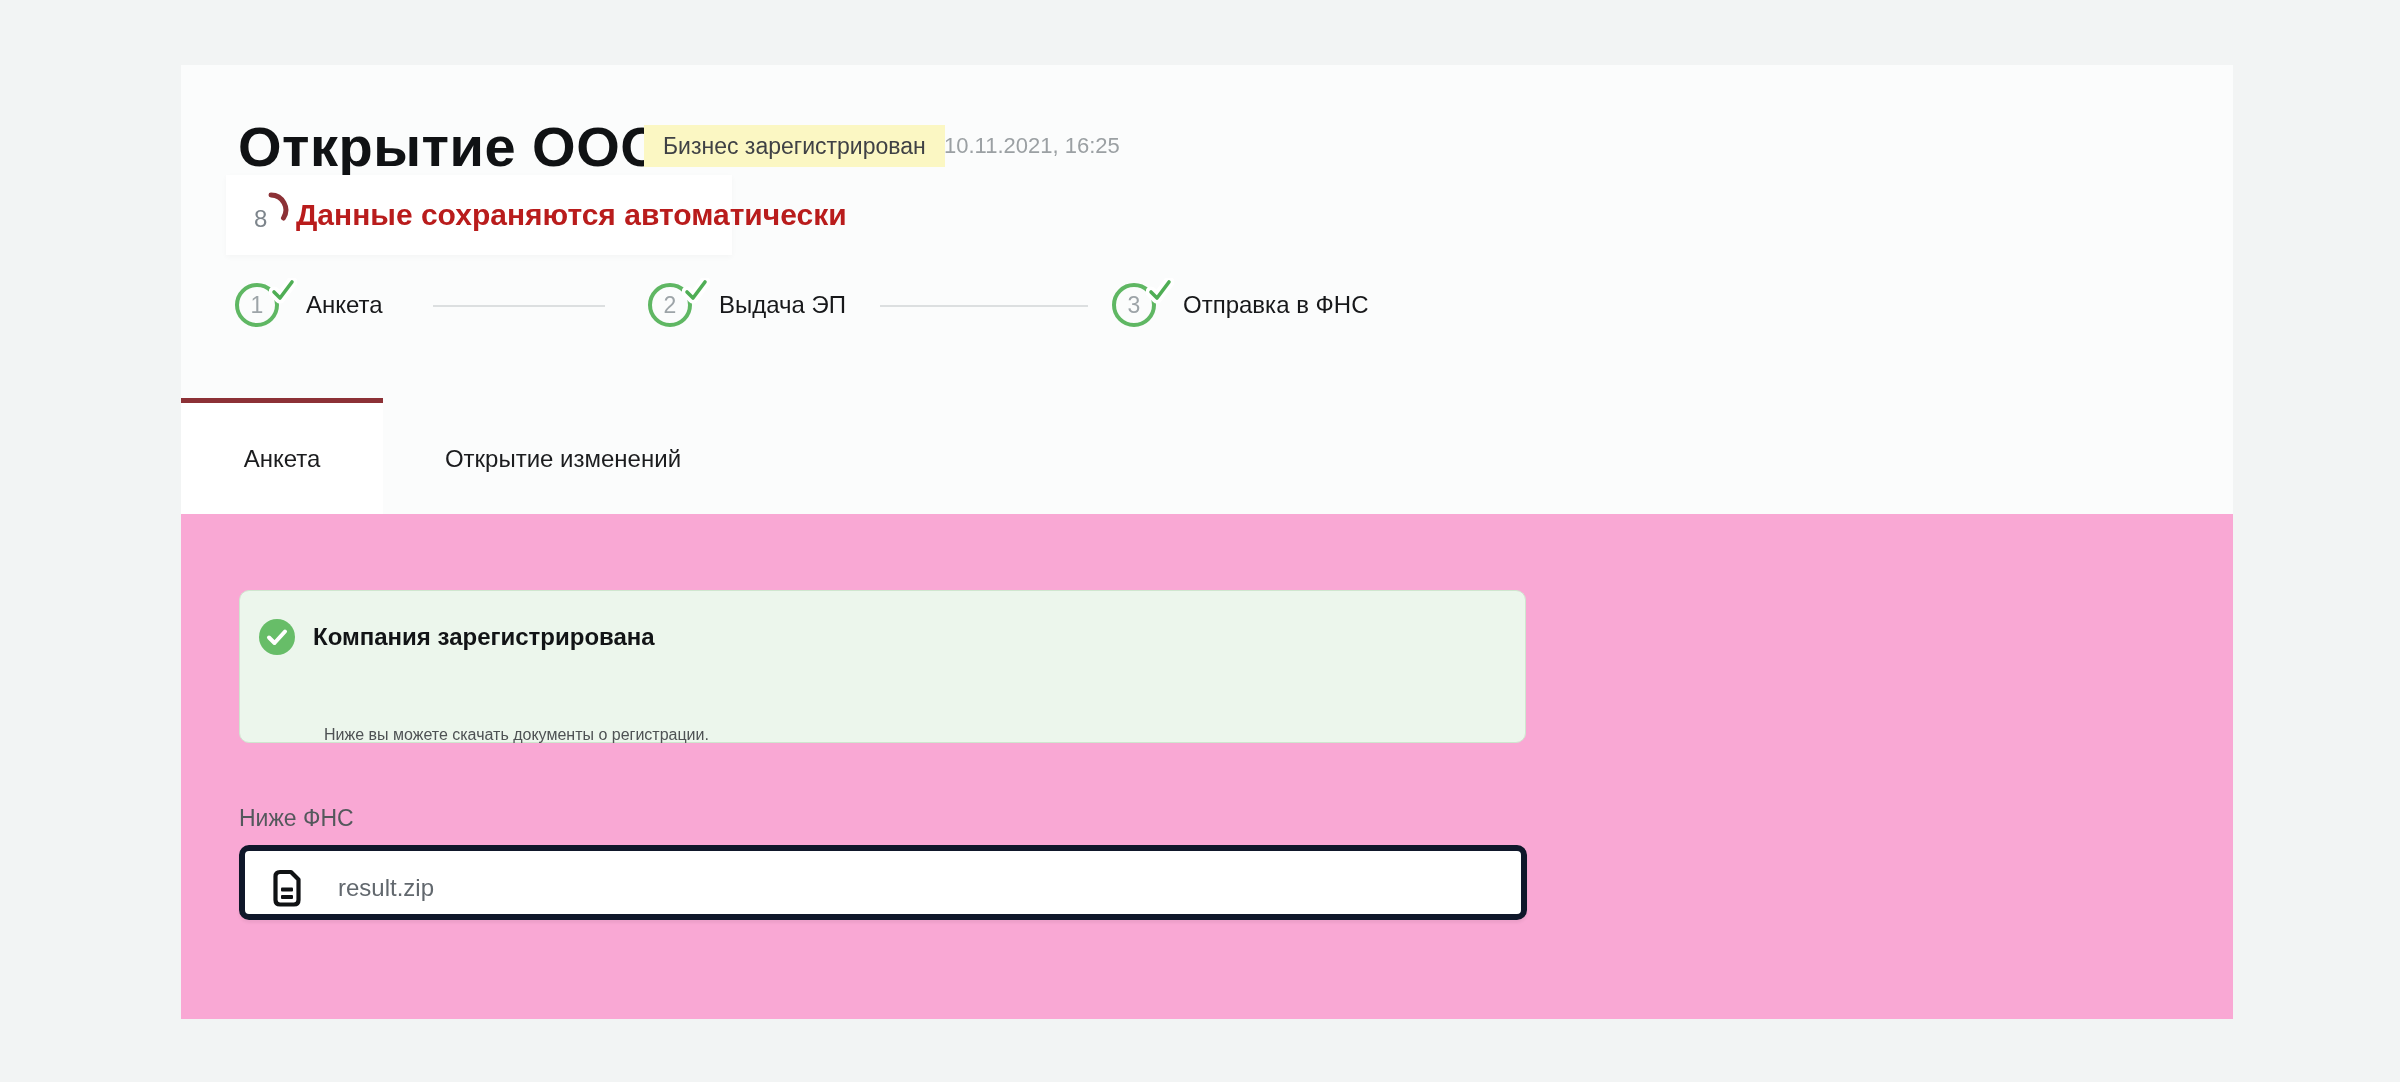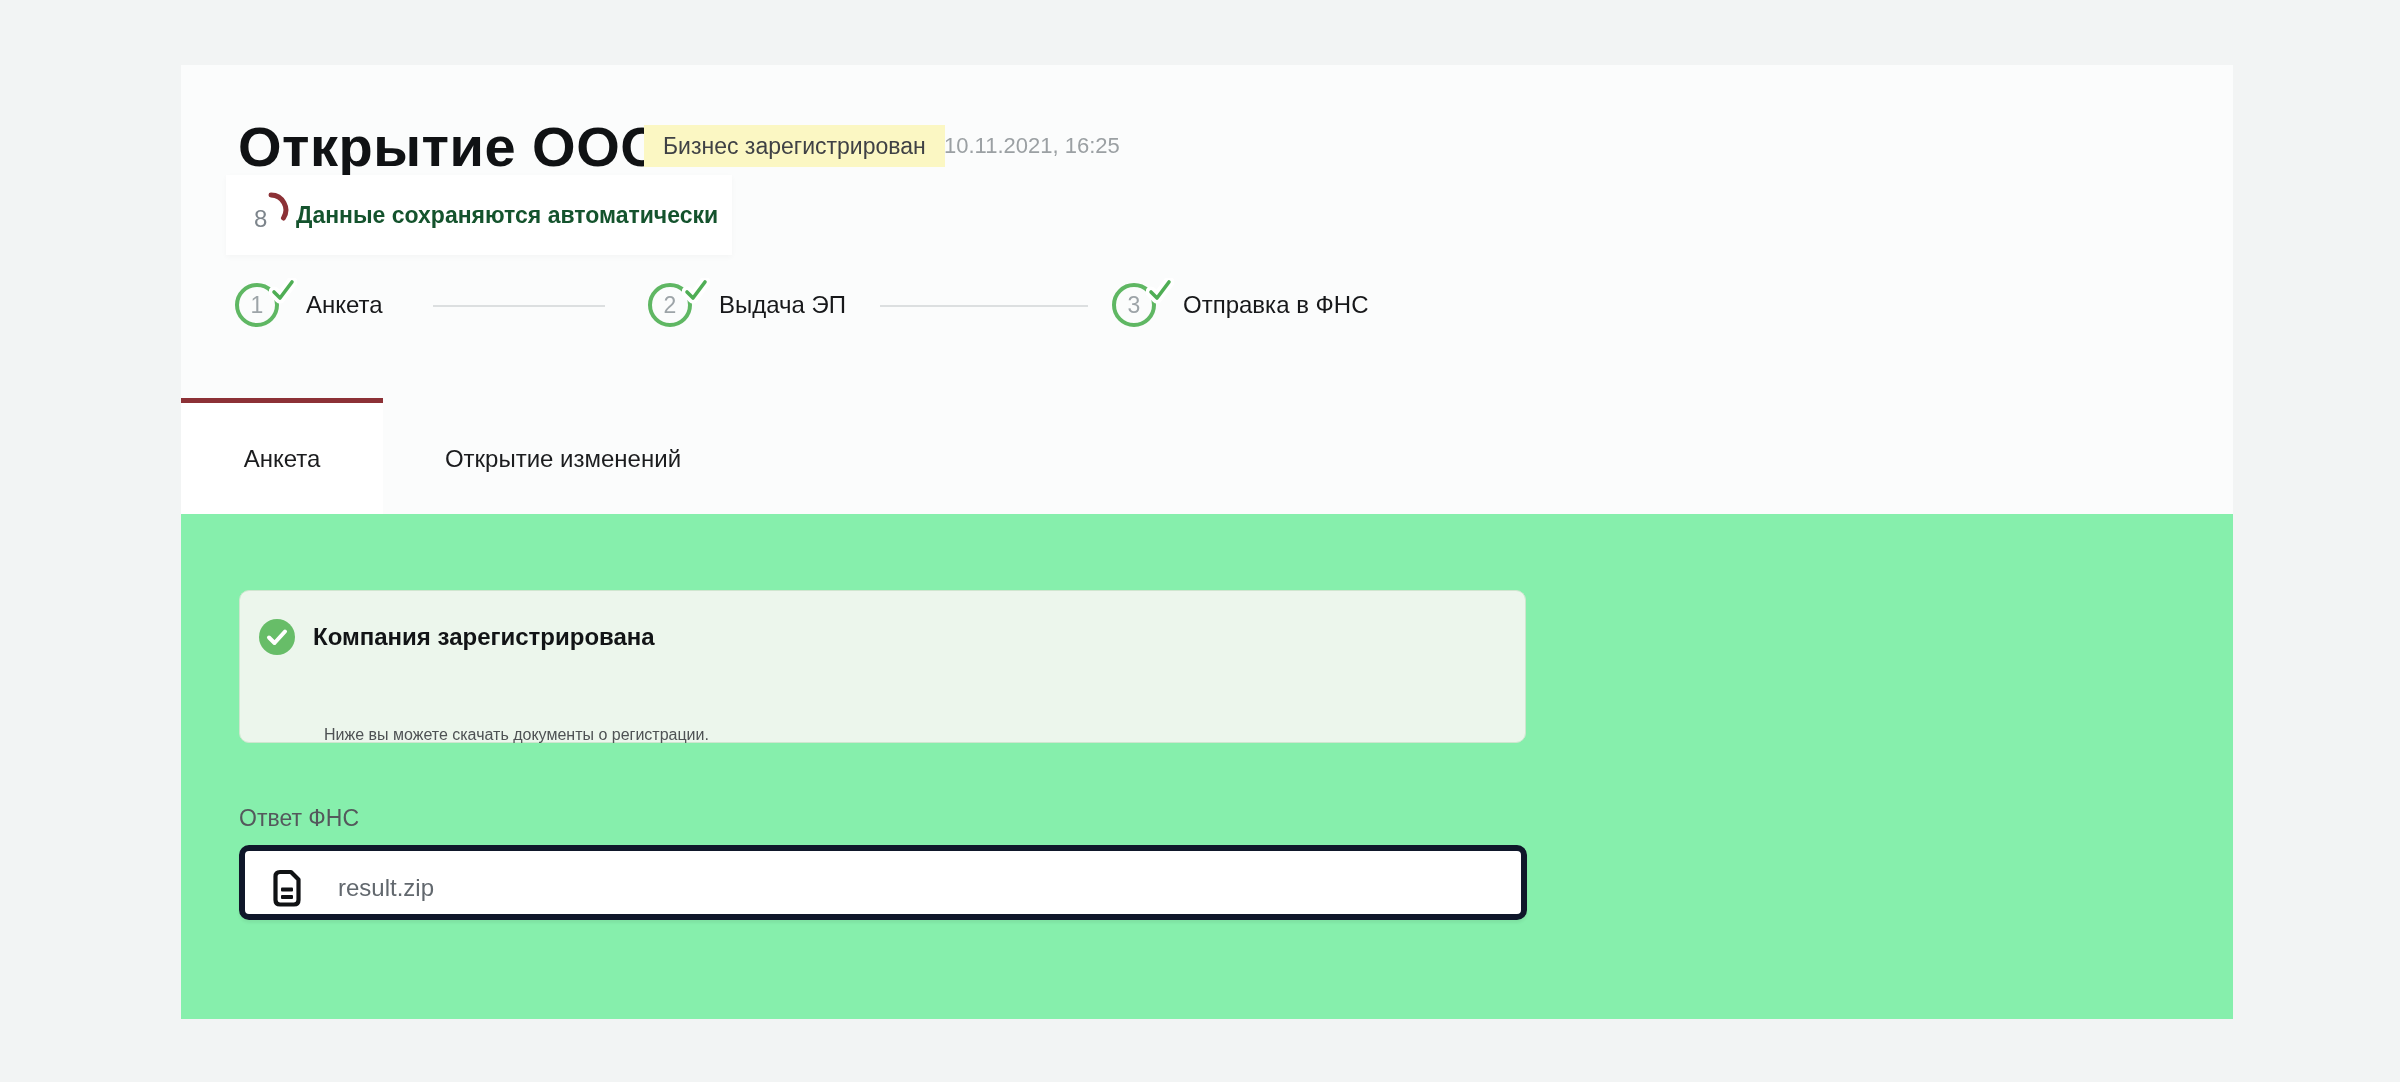--- a/index.html
+++ b/index.html
@@ -38,21 +38,21 @@
     background:#ffffff;box-shadow:0 2px 6px rgba(0,0,0,0.03);
   }
   .autosave-count{
     position:absolute;left:28px;top:32px;
     font-size:24px;color:#7d858c;line-height:1;
   }
   .autosave-arc{position:absolute;left:26px;top:16px;}
   .autosave-label{
     position:absolute;left:70px;top:0;height:80px;
     display:flex;align-items:center;
-    font-size:23px;font-weight:600;color:#14532d;white-space:nowrap;
+    font-size:30px;font-weight:600;color:#b91c1c;white-space:nowrap;
   }
   
   .stepper{position:absolute;left:0;top:218px;width:100%;height:48px;}
   .step{position:absolute;top:0;display:flex;align-items:center;gap:23px;}
   .step-1{left:54px;}
   .step-2{left:467px;}
   .step-3{left:931px;}
   .step-circle{
     position:relative;width:36px;height:36px;flex:0 0 auto;
     border:4px solid #5fb763;border-radius:50%;
@@ -72,21 +72,21 @@
     font-size:24px;font-weight:500;color:#1b1c1e;cursor:pointer;
   }
   .tab-active{
     left:0;width:202px;background:#ffffff;
     border-top:5px solid #8c3136;
   }
   .tab-inactive{left:222px;width:320px;padding-top:5px;}
   
   .content{
     position:absolute;left:0;top:449px;width:100%;height:505px;
-    background:#86efac;
+    background:#f9a8d4;
   }
   .alert{
     position:absolute;left:58px;top:76px;width:1287px;height:153px;
     box-sizing:border-box;
     background:#ecf6ec;border:1px solid #cfe6cf;border-radius:10px;
   }
   .alert-icon{position:absolute;left:19px;top:28px;}
   .alert-title{
     position:absolute;left:73px;top:32px;
     font-size:24px;font-weight:600;color:#121416;
@@ -183,21 +183,21 @@
 
     <div class="alert">
       <svg class="alert-icon" width="36" height="36" viewBox="0 0 36 36">
         <circle cx="18" cy="18" r="18" fill="#67bd68"></circle>
         <path d="M10 18.5 L15.5 24 L26 12.5" fill="none" stroke="#ffffff" stroke-width="4" stroke-linecap="round" stroke-linejoin="round"></path>
       </svg>
       <div class="alert-title">Компания зарегистрирована</div>
       <div class="alert-desc">Ниже вы можете скачать документы о регистрации.</div>
     </div>
 
-    <div class="file-label">Ответ ФНС</div>
+    <div class="file-label">Ниже ФНС</div>
 
     <div class="file-box">
       <svg class="file-icon" width="30" height="38" viewBox="0 0 30 38">
         <path d="M19 3 H8 C5.2 3 3.5 4.7 3.5 7.5 V31 C3.5 33.8 5.2 35.5 8 35.5 H22 C24.8 35.5 26.5 33.8 26.5 31 V10.5 Z" fill="none" stroke="#101214" stroke-width="4.2" stroke-linejoin="round"></path>
         <rect x="9" y="18.5" width="12" height="4" rx="1" fill="#101214"></rect>
         <rect x="9" y="26" width="12" height="4" rx="1" fill="#101214"></rect>
       </svg>
       <span class="file-name">result.zip</span>
     </div>
 

